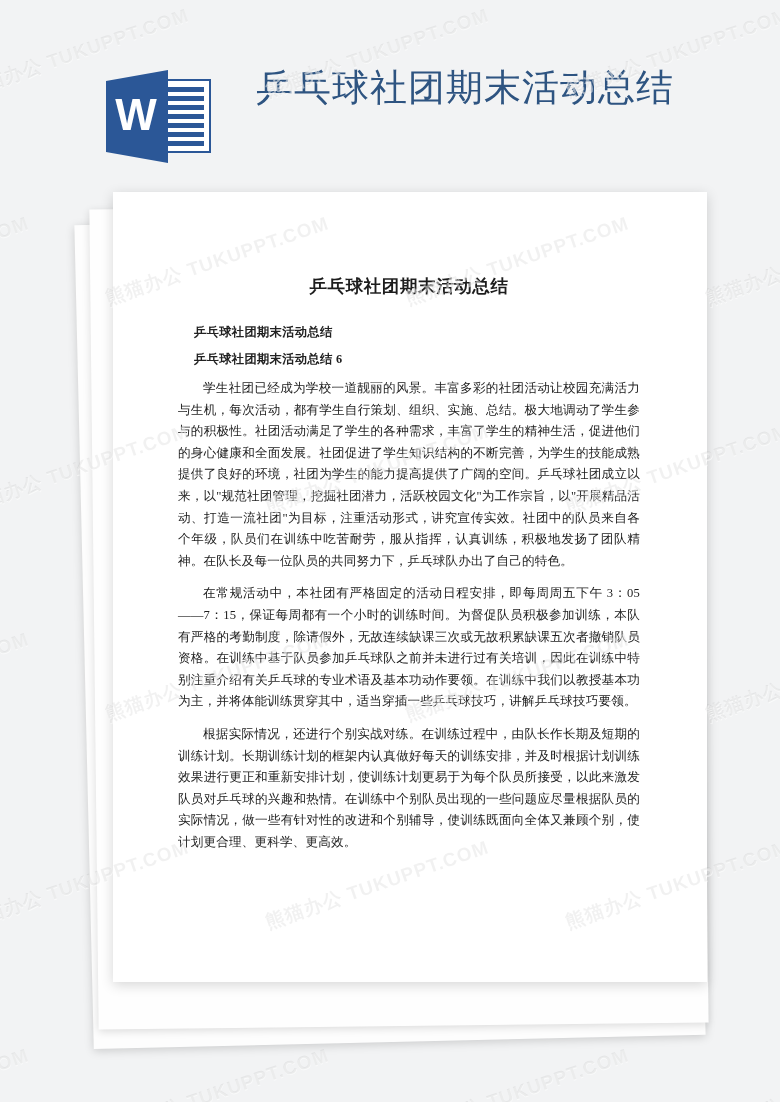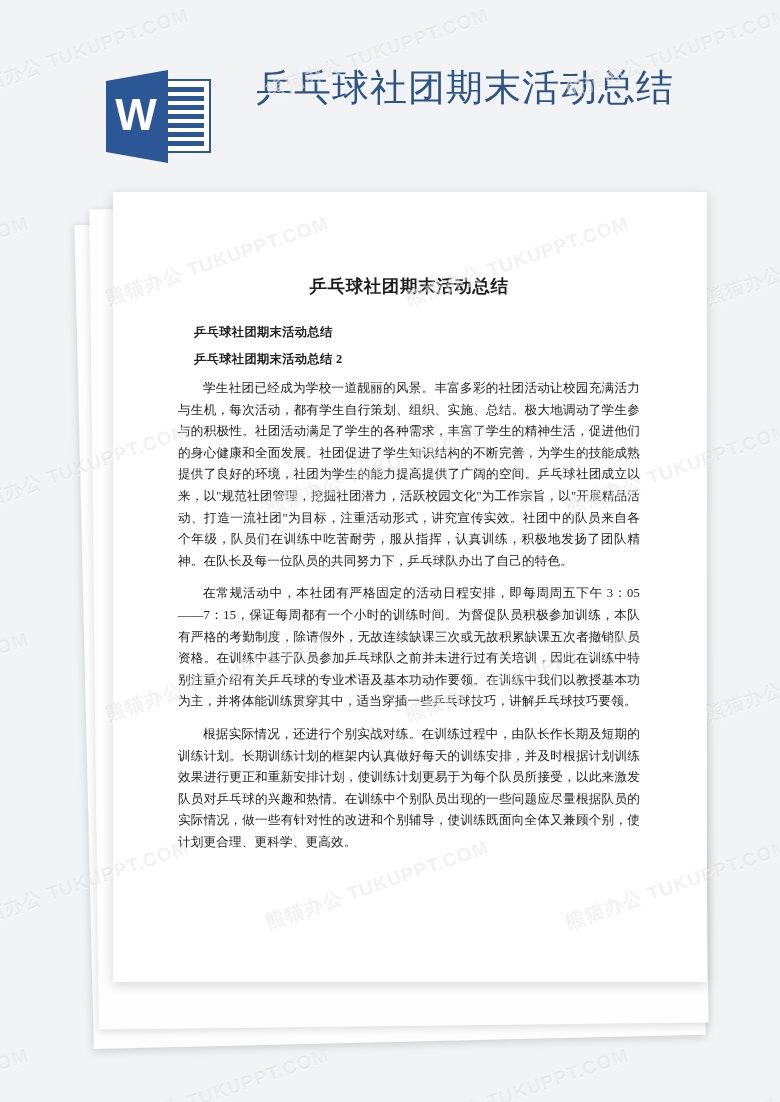--- a/index.html
+++ b/index.html
@@ -178,21 +178,21 @@
   <div class="sheet-back-1"></div>
 
   <div class="sheet-front">
     <div class="doc-body">
 
       <div class="doc-heading">乒乓球社团期末活动总结</div>
 
       <div class="sub-heading">乒乓球社团期末活动总结</div>
 
 
-      <div class="sub-heading">乒乓球社团期末活动总结 2</div>
+      <div class="sub-heading">乒乓球社团期末活动总结 6</div>
 
       <p class="para">学生社团已经成为学校一道靓丽的风景。丰富多彩的社团活动让校园充满活力与生机，每次活动，都有学生自行策划、组织、实施、总结。极大地调动了学生参与的积极性。社团活动满足了学生的各种需求，丰富了学生的精神生活，促进他们的身心健康和全面发展。社团促进了学生知识结构的不断完善，为学生的技能成熟提供了良好的环境，社团为学生的能力提高提供了广阔的空间。乒乓球社团成立以来，以"规范社团管理，挖掘社团潜力，活跃校园文化"为工作宗旨，以"开展精品活动、打造一流社团"为目标，注重活动形式，讲究宣传实效。社团中的队员来自各个年级，队员们在训练中吃苦耐劳，服从指挥，认真训练，积极地发扬了团队精神。在队长及每一位队员的共同努力下，乒乓球队办出了自己的特色。</p>
 
 
       <p class="para">在常规活动中，本社团有严格固定的活动日程安排，即每周周五下午 3：05——7：15，保证每周都有一个小时的训练时间。为督促队员积极参加训练，本队有严格的考勤制度，除请假外，无故连续缺课三次或无故积累缺课五次者撤销队员资格。在训练中基于队员参加乒乓球队之前并未进行过有关培训，因此在训练中特别注重介绍有关乒乓球的专业术语及基本功动作要领。在训练中我们以教授基本功为主，并将体能训练贯穿其中，适当穿插一些乒乓球技巧，讲解乒乓球技巧要领。</p>
 
       <p class="para">根据实际情况，还进行个别实战对练。在训练过程中，由队长作长期及短期的训练计划。长期训练计划的框架内认真做好每天的训练安排，并及时根据计划训练效果进行更正和重新安排计划，使训练计划更易于为每个队员所接受，以此来激发队员对乒乓球的兴趣和热情。在训练中个别队员出现的一些问题应尽量根据队员的实际情况，做一些有针对性的改进和个别辅导，使训练既面向全体又兼顾个别，使计划更合理、更科学、更高效。</p>
 
     </div>
   </div>

